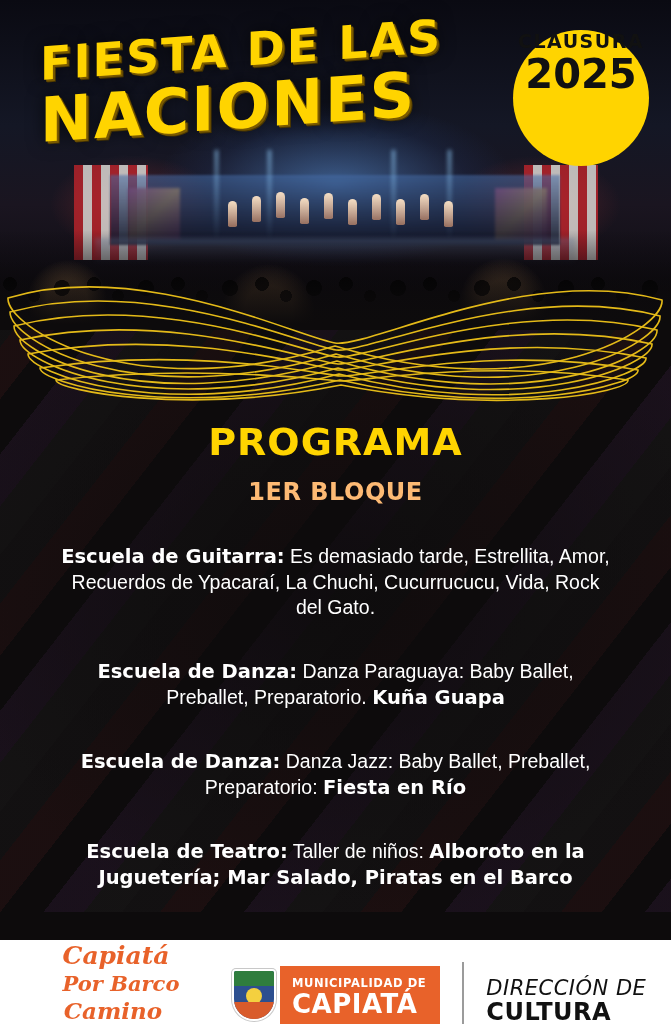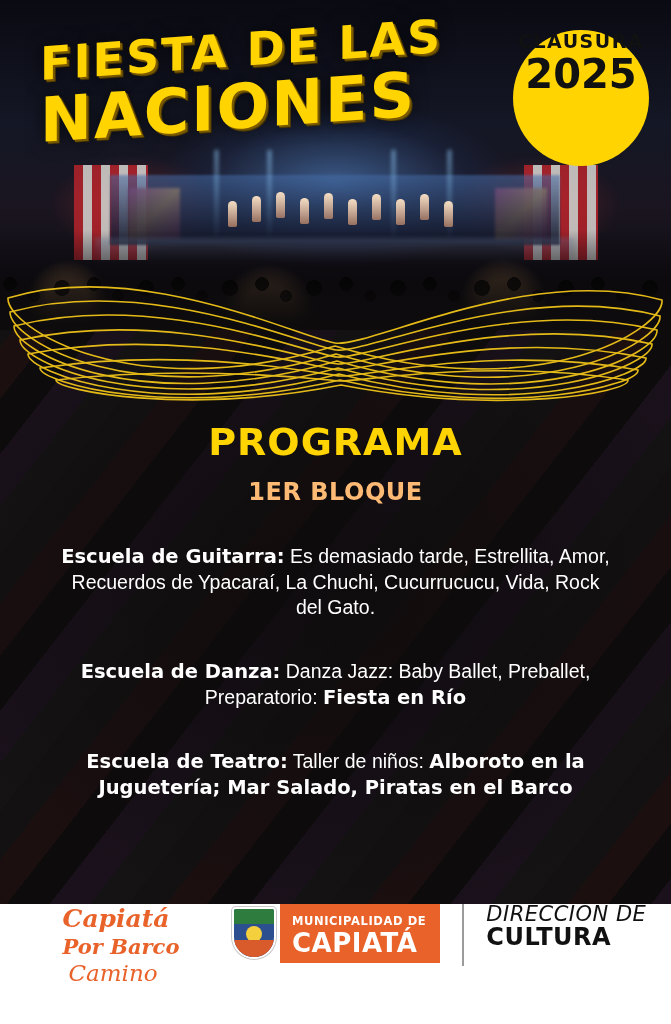--- a/index.html
+++ b/index.html
@@ -158,32 +158,32 @@
   }
   .entry {
     margin-top: 38px;
     font-size: 19.5px; line-height: 1.28; color: #ffffff;
     font-family: "Liberation Sans", sans-serif;
   }
   .entry b { font-family: "DejaVu Sans", sans-serif; font-weight: 700; }
 
   
   .footer {
-    position: absolute; left: 0; bottom: 0; width: 671px; height: 120px;
+    position: absolute; left: 0; bottom: 0; width: 671px; height: 84px;
     background: #ffffff; z-index: 9;
-    display: flex; align-items: flex-start;
+    display: flex; align-items: flex-end;
   }
   .f-left {
     width: 232px; display: flex; flex-direction: column;
     align-items: center; justify-content: center; gap: 1px;
     font-family: "DejaVu Serif", serif; color: #E8622A;
   }
   .f-left .l1 { font-size: 25px; font-style: italic; font-weight: 700; }
   .f-left .l2 { font-size: 21px; font-style: italic; font-weight: 700; margin-left: 10px; }
-  .f-left .l3 { font-size: 23px; font-style: italic; font-weight: 400; margin-left: -6px; }
+  .f-left .l3 { font-size: 23px; font-style: italic; font-weight: 700; margin-left: -6px; }
 
   .f-mid { display: flex; align-items: center; }
   .shield {
     width: 44px; height: 52px;
     background: #2c4f8f;
     border-radius: 4px 4px 22px 22px;
     border: 2px solid #ffffff;
     box-shadow: 0 0 0 1px #c8c8c8;
     position: relative; overflow: hidden;
   }
@@ -262,20 +262,23 @@
   </div>
 
   <div class="program">
     <div class="program-title">PROGRAMA</div>
     <div class="block-title">1ER BLOQUE</div>
 
     <div class="entry">
       <b>Escuela de Guitarra:</b><span> Es demasiado tarde, Estrellita, Amor, Recuerdos de Ypacaraí, La Chuchi, Cucurrucucu, Vida, Rock del Gato.</span><b></b>
     </div>
 
+    <div class="entry">
+      <b>Escuela de Danza:</b><span> Danza Paraguaya: Baby Ballet, Preballet, Preparatorio. </span><b>Kuña Guapa</b>
+    </div>
 
     <div class="entry">
       <b>Escuela de Danza:</b><span> Danza Jazz: Baby Ballet, Preballet, Preparatorio: </span><b>Fiesta en Río</b>
     </div>
 
     <div class="entry">
       <b>Escuela de Teatro:</b><span> Taller de niños: </span><b>Alboroto en la Juguetería; Mar Salado, Piratas en el Barco</b>
     </div>
   </div>
 

